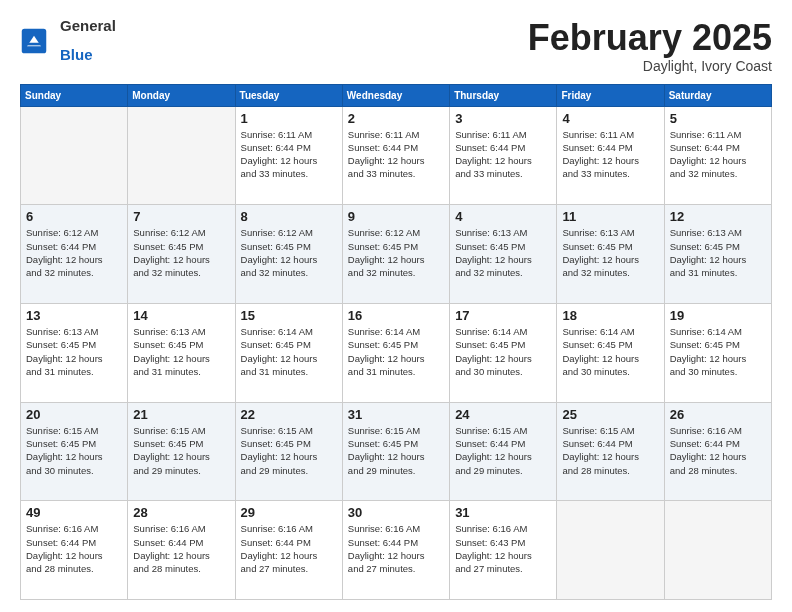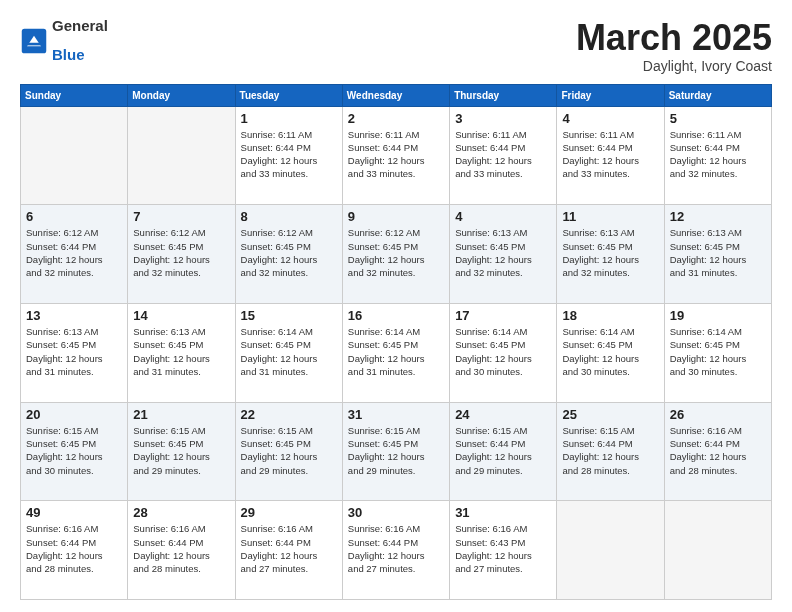--- a/index.html
+++ b/index.html
@@ -19,21 +19,21 @@
     }
     .header {
       display: flex;
       align-items: flex-start;
       justify-content: space-between;
       margin-bottom: 10px;
     }
     .logo {
       display: flex;
       align-items: center;
-      gap: 4px;
+      gap: 12px;
     }
     .logo-text {
       display: flex;
       flex-direction: column;
       line-height: 1.1;
     }
     .logo-general {
       font-size: 15px;
       font-weight: bold;
       color: #333;
@@ -115,21 +115,21 @@
         <rect x="2" y="2" width="28" height="28" rx="3" fill="#1565c0"></rect>
         <polygon points="8,22 16,10 24,22" fill="white"></polygon>
         <rect x="8" y="18" width="16" height="3" fill="#1565c0"></rect>
       </svg>
       <div class="logo-text">
         <span class="logo-general">General</span>
         <span class="logo-blue">Blue</span>
       </div>
     </div>
     <div class="title-block">
-      <div class="title-month">March 2025</div>
+      <div class="title-month">February 2025</div>
       <div class="title-location">Daylight, Ivory Coast</div>
     </div>
   </div>
 
   <table class="calendar">
     <thead>
       <tr>
       <th>Sunday</th>
           <th>Monday</th>
           <th>Tuesday</th>

